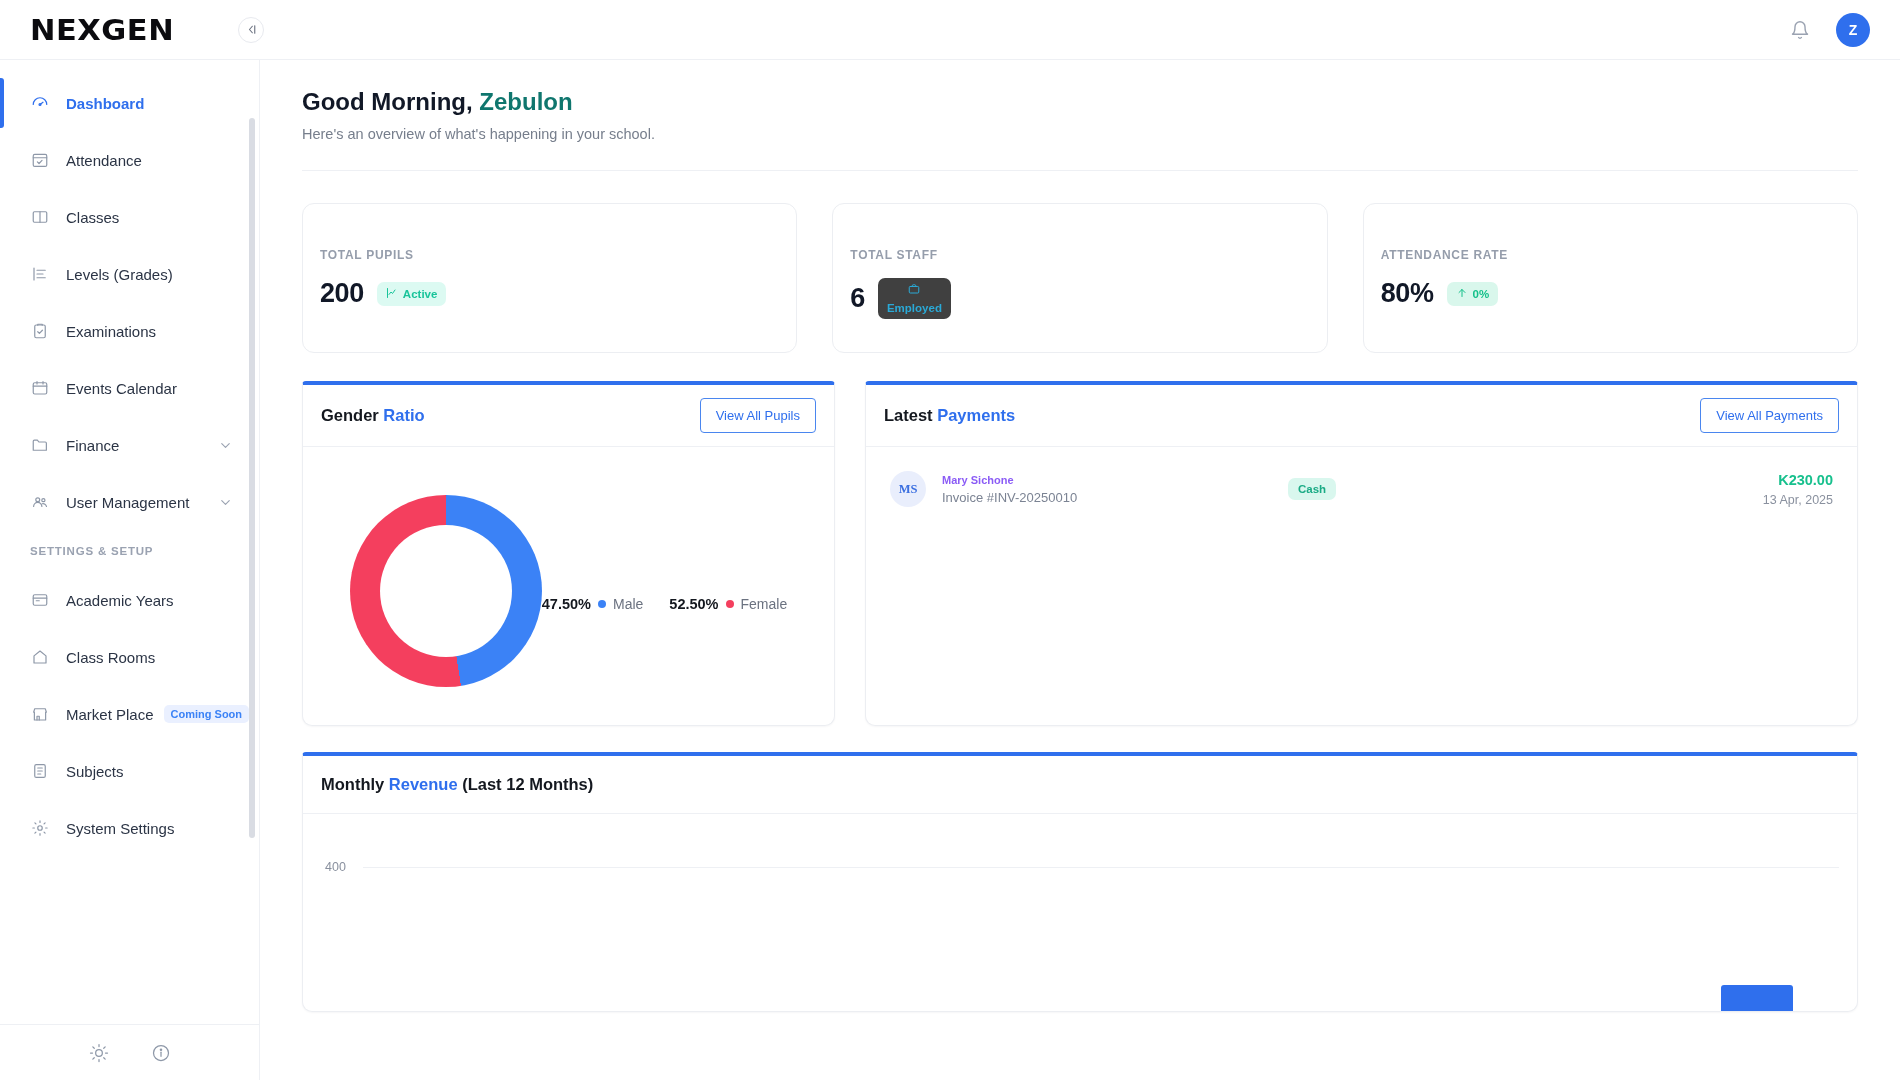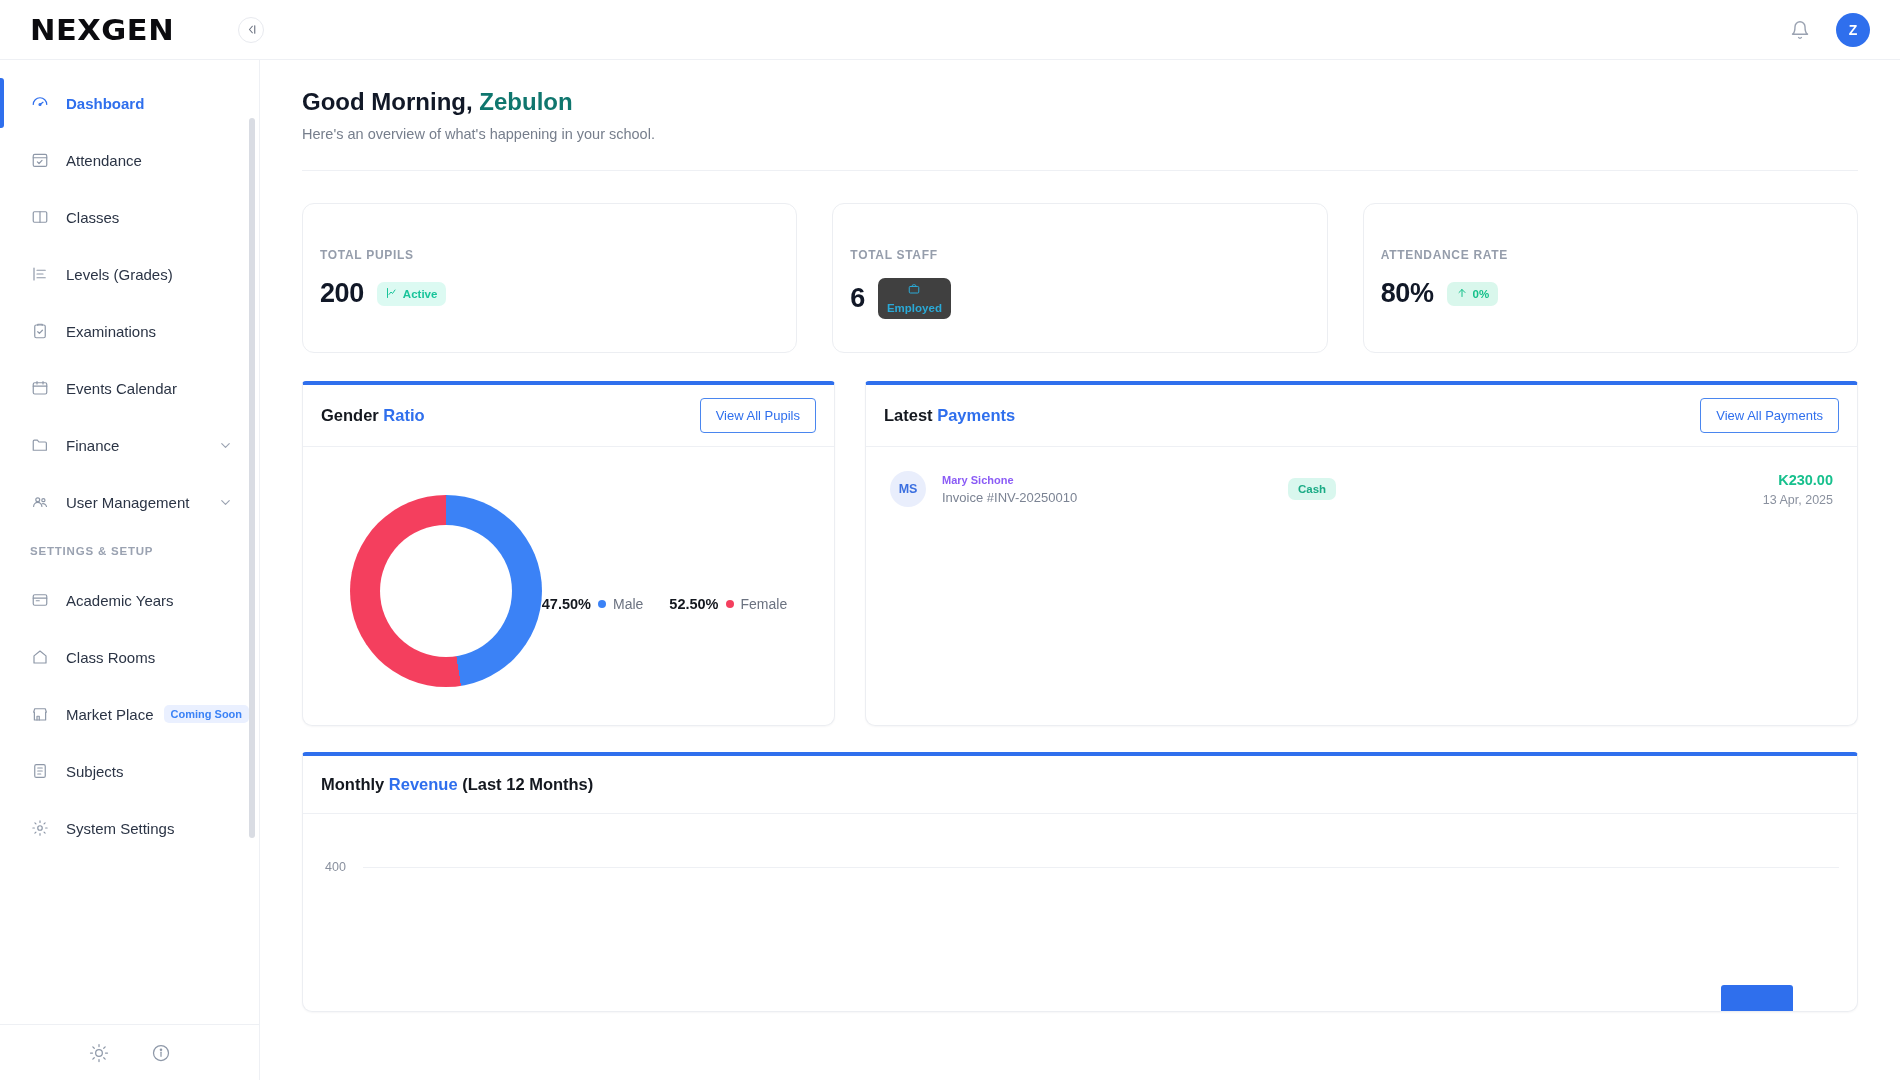--- a/index.html
+++ b/index.html
@@ -203,20 +203,21 @@
   .pay-row {
     display: flex; align-items: center;
     padding: 14px 24px; gap: 16px;
   }
   .pay-avatar {
     width: 36px; height: 36px; border-radius: 50%;
     background: #e9eefc; color: #3b6fe0;
     font-size: 12.5px; font-weight: 700;
     display: flex; align-items: center; justify-content: center;
     flex: 0 0 36px;
+    font-family: Liberation Serif, serif;
   }
   .pay-info { width: 330px; }
   .pay-name { font-size: 11px; font-weight: 700; color: #8b5cf6; }
   .pay-inv { font-size: 13px; color: #7b8393; margin-top: 4px; }
   .pay-mid { flex: 1; display: flex; }
   .pay-method {
     background: #d9f7ee; color: #1aab85;
     font-size: 11.5px; font-weight: 700;
     padding: 5px 10px; border-radius: 7px;
   }

